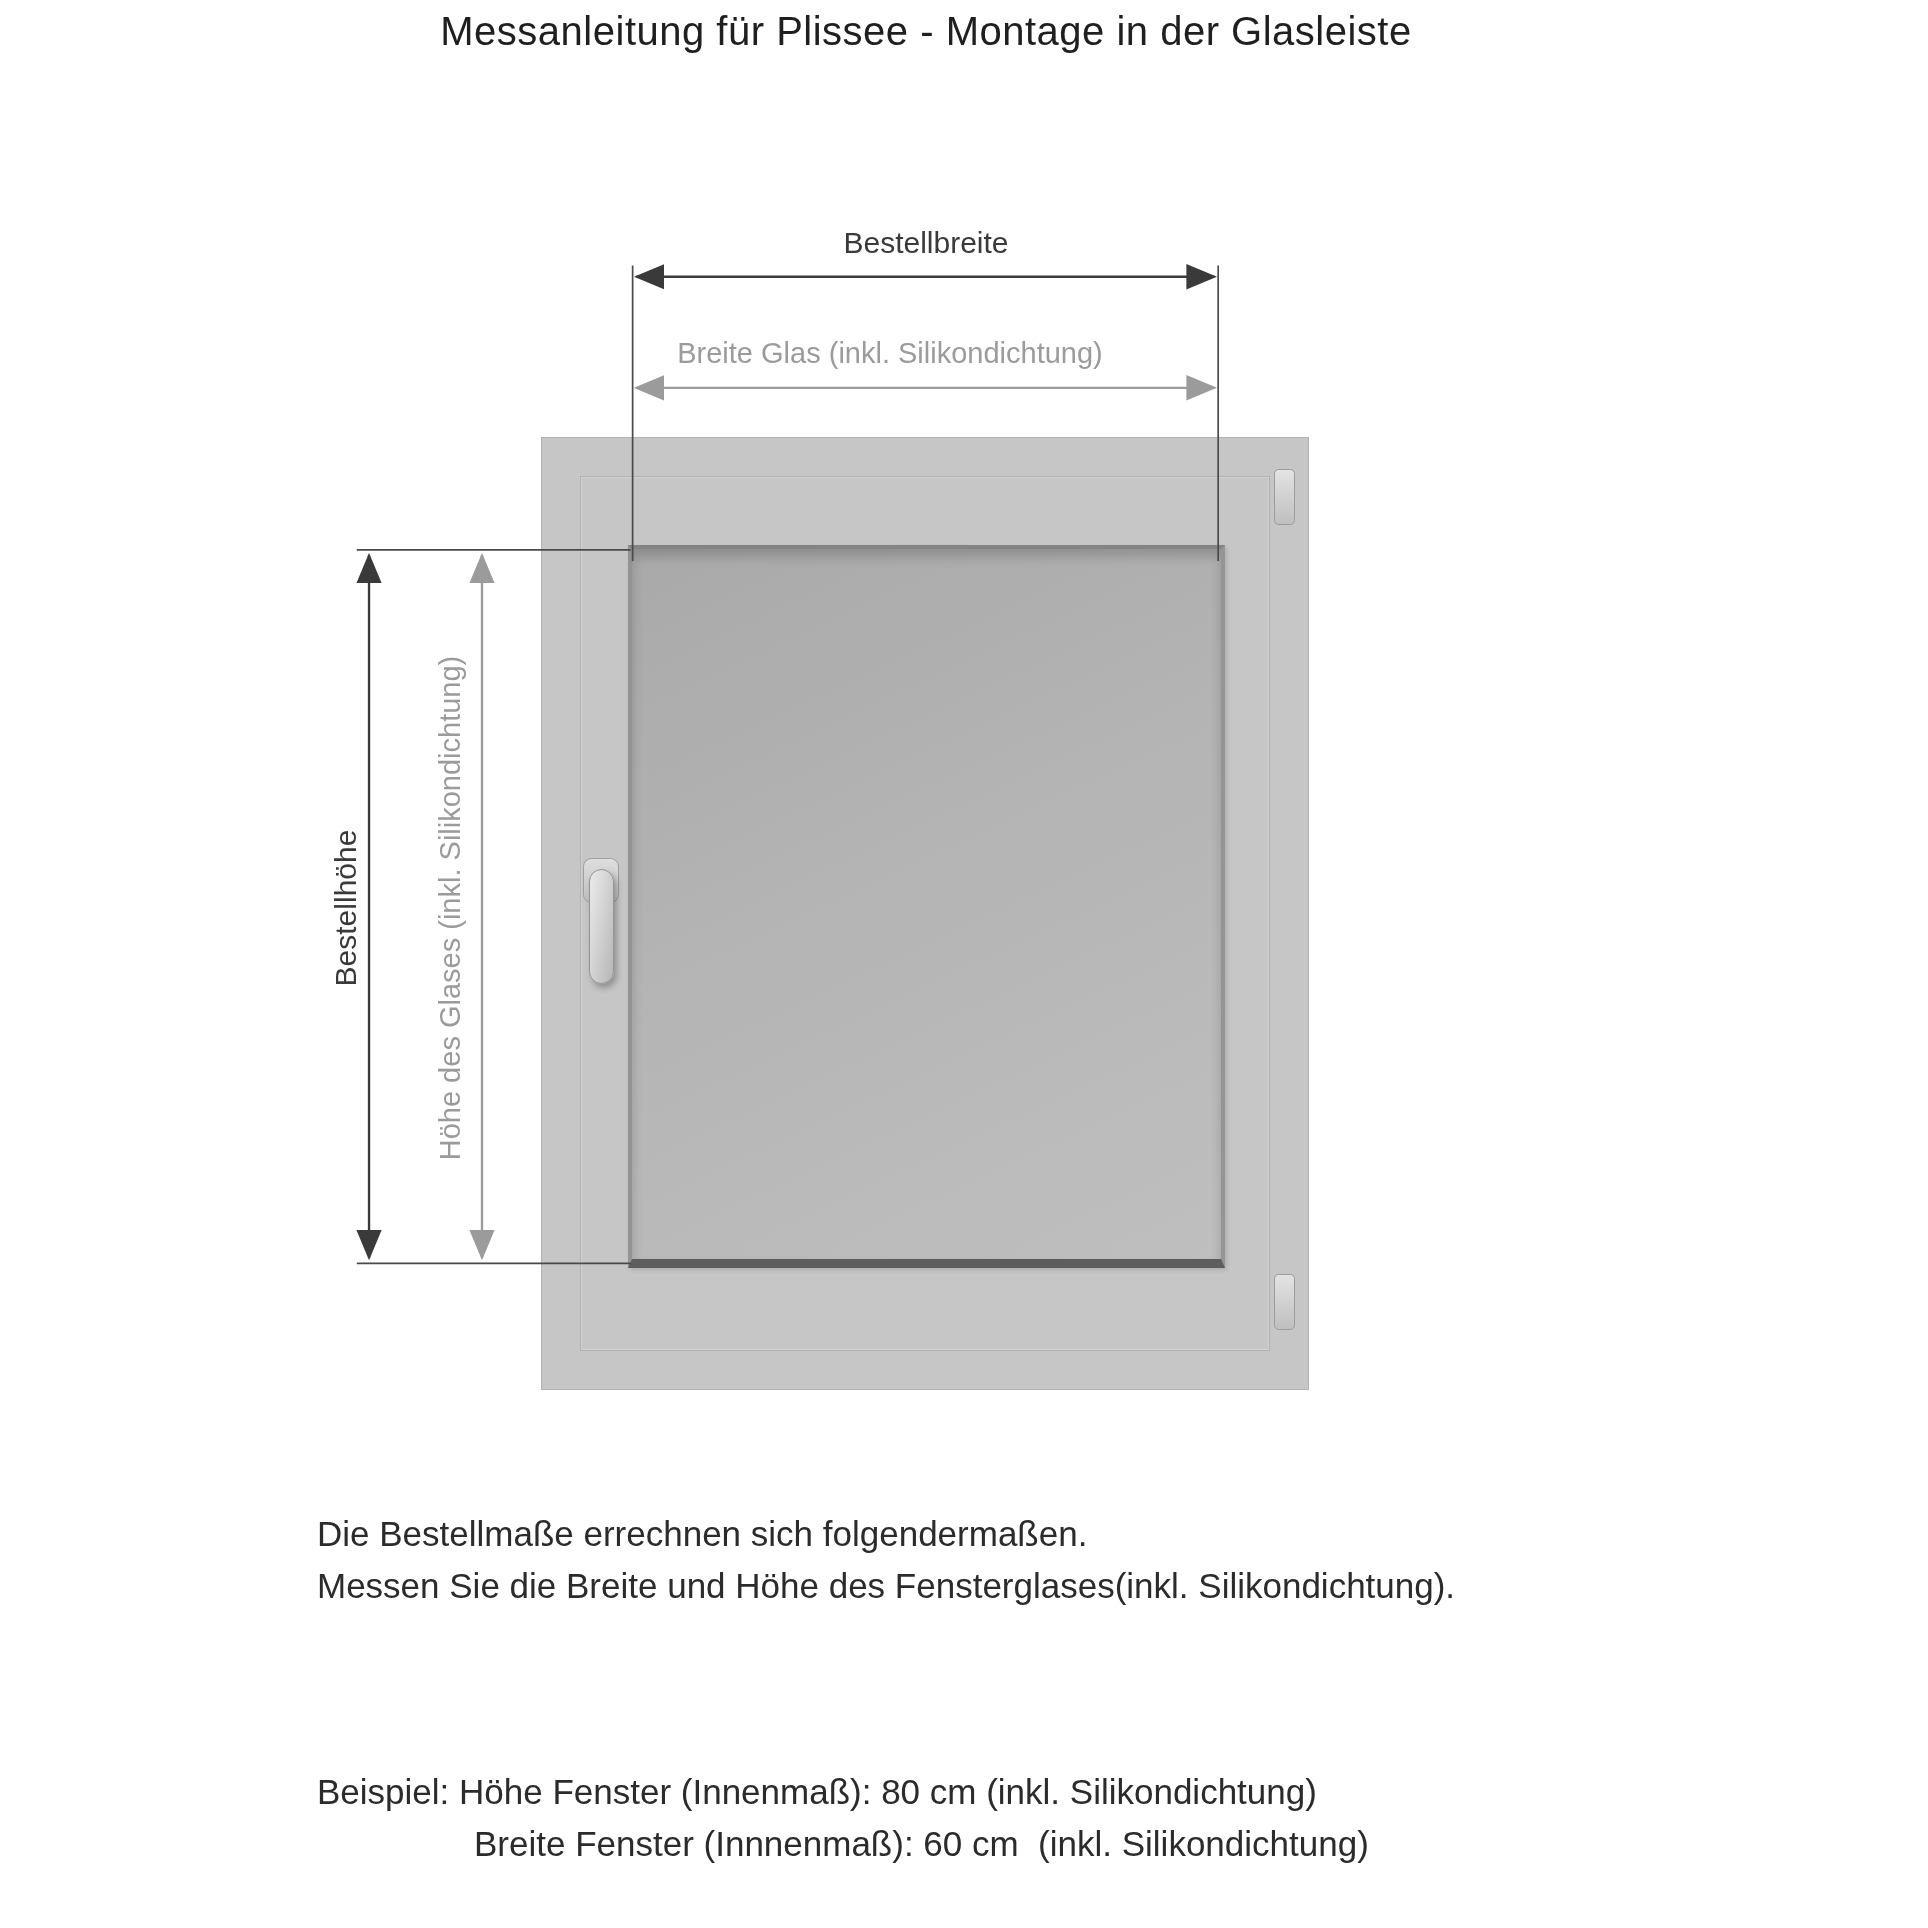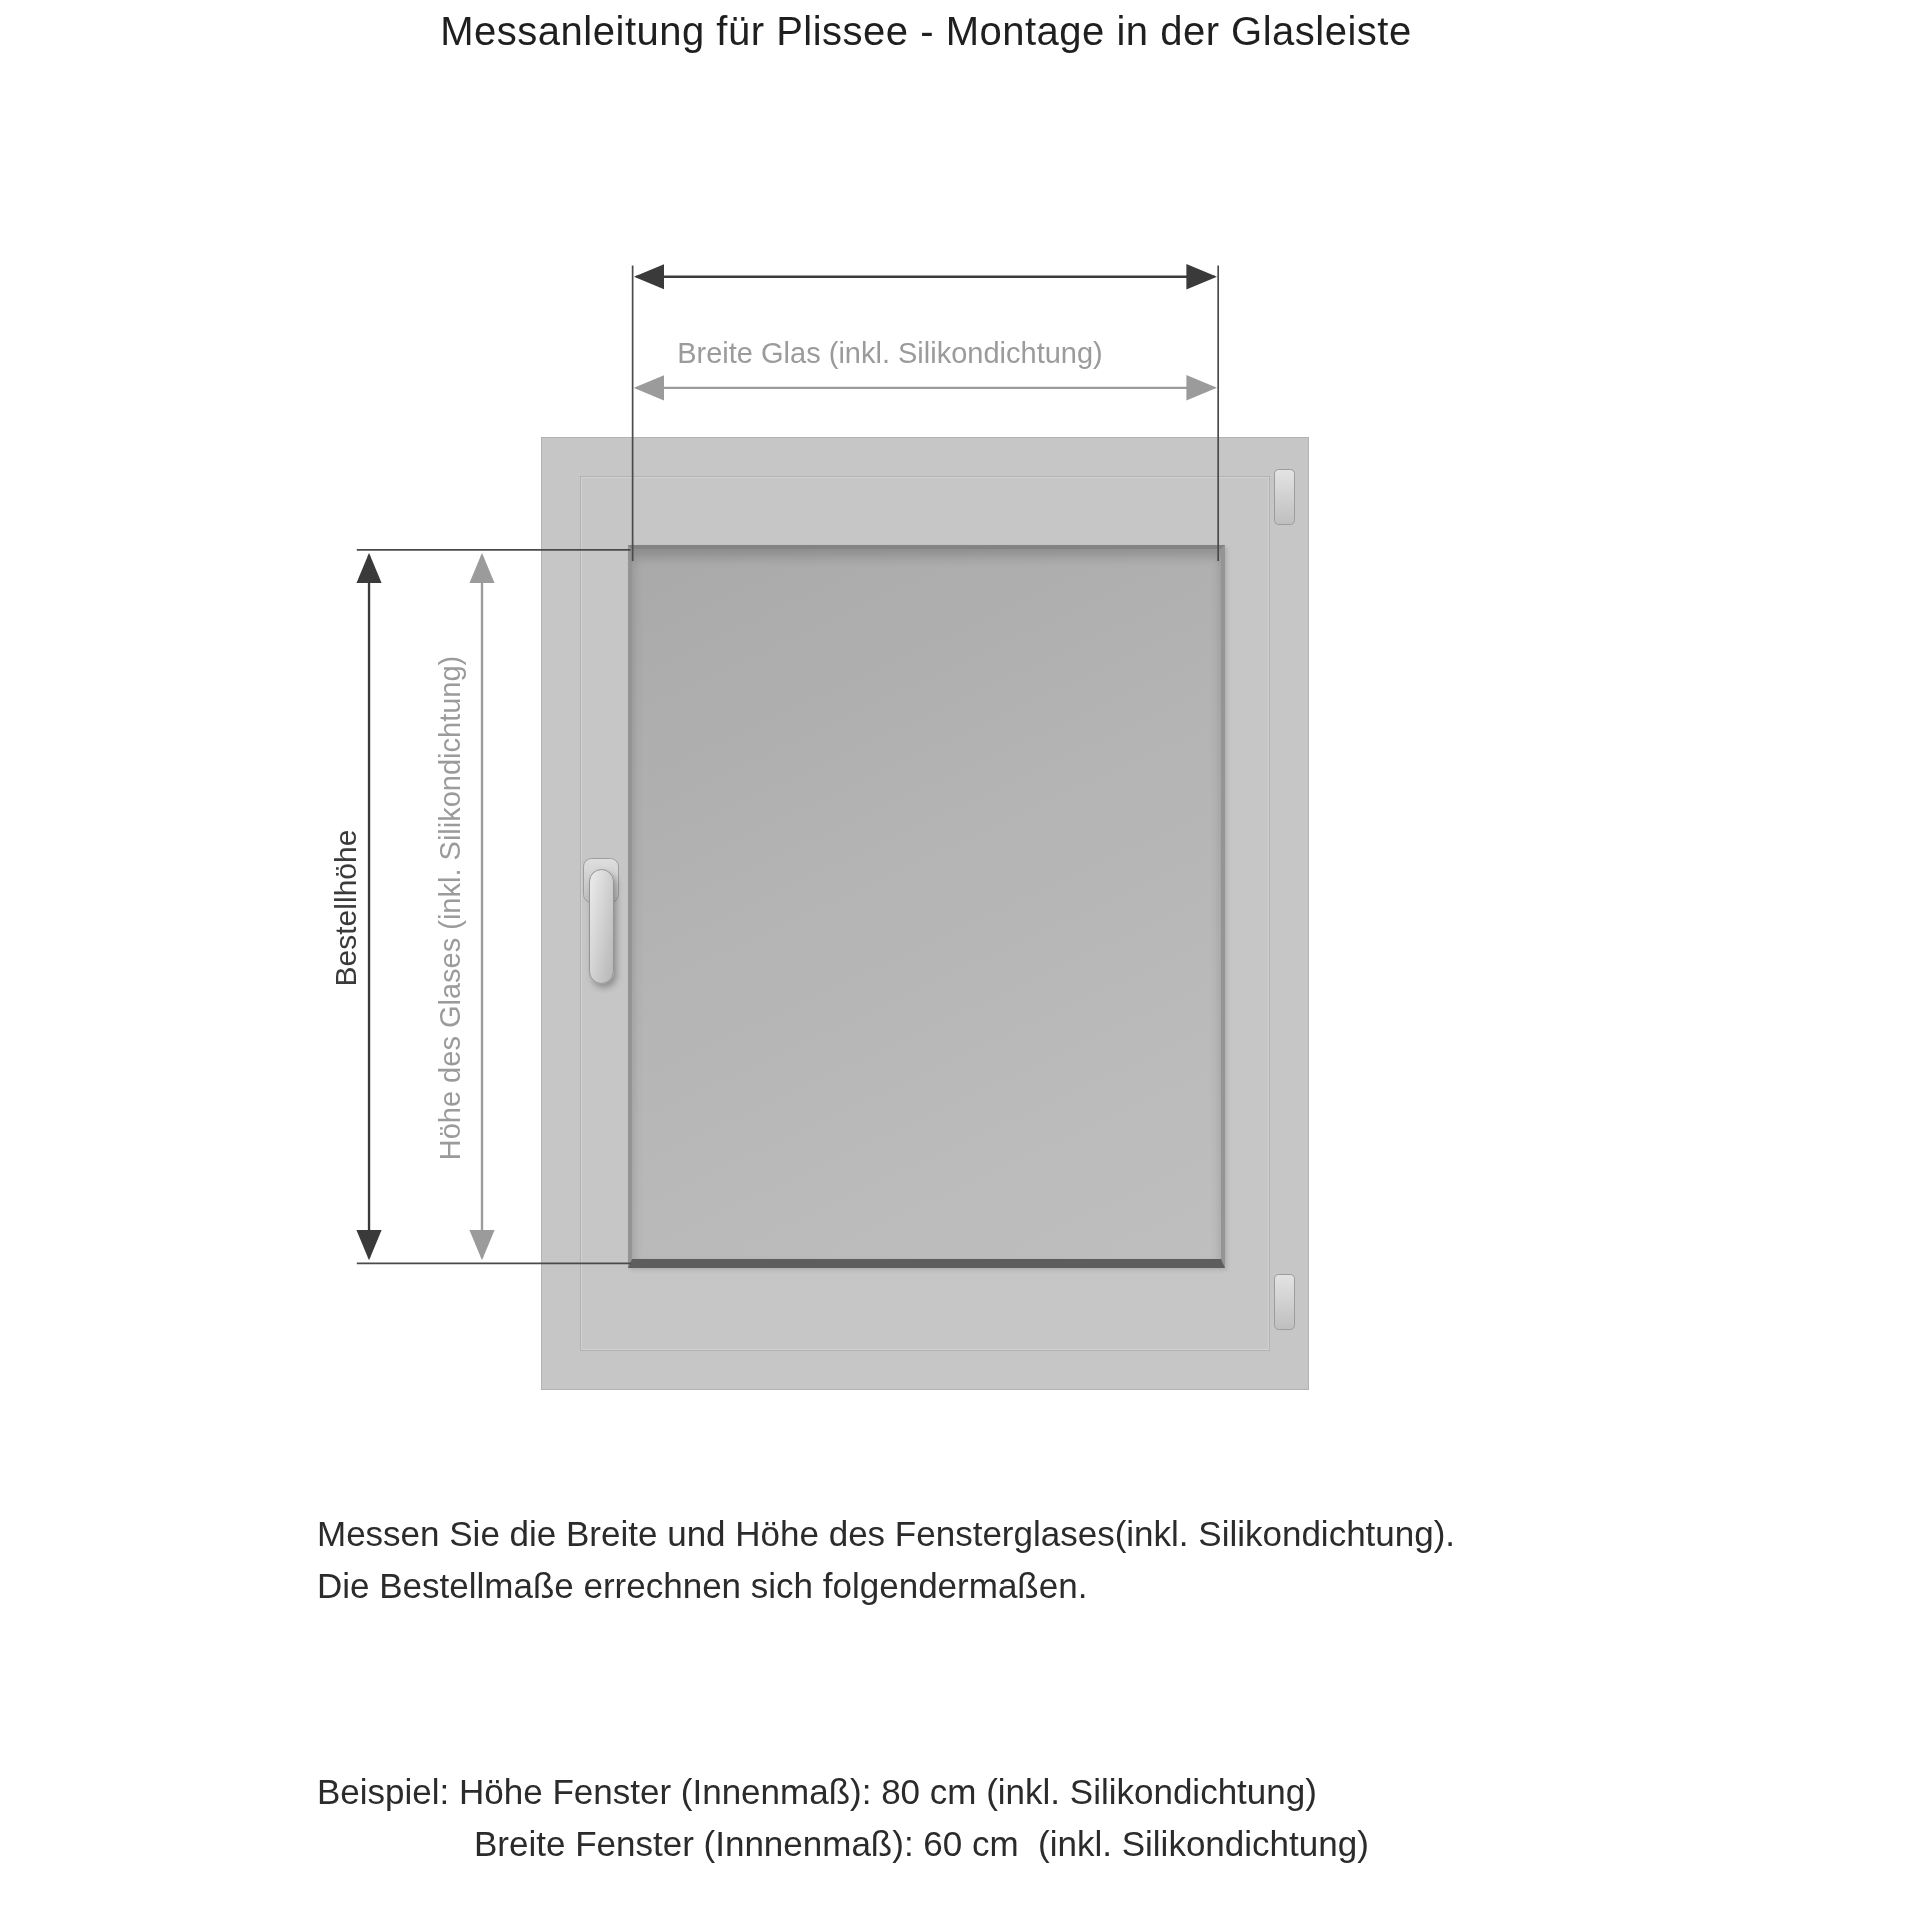--- a/index.html
+++ b/index.html
@@ -152,27 +152,28 @@
     <line x1="676" y1="412" x2="1290" y2="412" stroke="#9b9b9b" stroke-width="2.5" marker-start="url(#mGray)" marker-end="url(#mGray)"></line>
 
     <line x1="379" y1="584" x2="670" y2="584" stroke="#4a4a4a" stroke-width="1.8"></line>
     <line x1="379" y1="1342" x2="670" y2="1342" stroke="#4a4a4a" stroke-width="1.8"></line>
 
     <line x1="392" y1="590" x2="392" y2="1336" stroke="#3a3a3a" stroke-width="2.5" marker-start="url(#mDark)" marker-end="url(#mDark)"></line>
 
     <line x1="512" y1="590" x2="512" y2="1336" stroke="#9b9b9b" stroke-width="2.5" marker-start="url(#mGray)" marker-end="url(#mGray)"></line>
   </svg>
 
+  <div class="dim-label lbl-bestellbreite">Bestellbreite</div>
   <div class="dim-label gray lbl-breite-glas">Breite Glas (inkl. Silikondichtung)</div>
   <div class="dim-label lbl-vert lbl-bestellhoehe">Bestellhöhe</div>
   <div class="dim-label gray lbl-vert lbl-hoehe-glas">Höhe des Glases (inkl. Silikondichtung)</div>
 
   <div class="instructions">
+    <p>Die Bestellmaße errechnen sich folgendermaßen.</p>
     <p>Messen Sie die Breite und Höhe des Fensterglases(inkl. Silikondichtung).</p>
-    <p>Die Bestellmaße errechnen sich folgendermaßen.</p>
   </div>
 
   <div class="example">
     <p>Beispiel: Höhe Fenster (Innenmaß): 80 cm (inkl. Silikondichtung)</p>
     <p class="indent">Breite Fenster (Innnenmaß): 60 cm  (inkl. Silikondichtung)</p>
   </div>
 
 </div>
 
 

